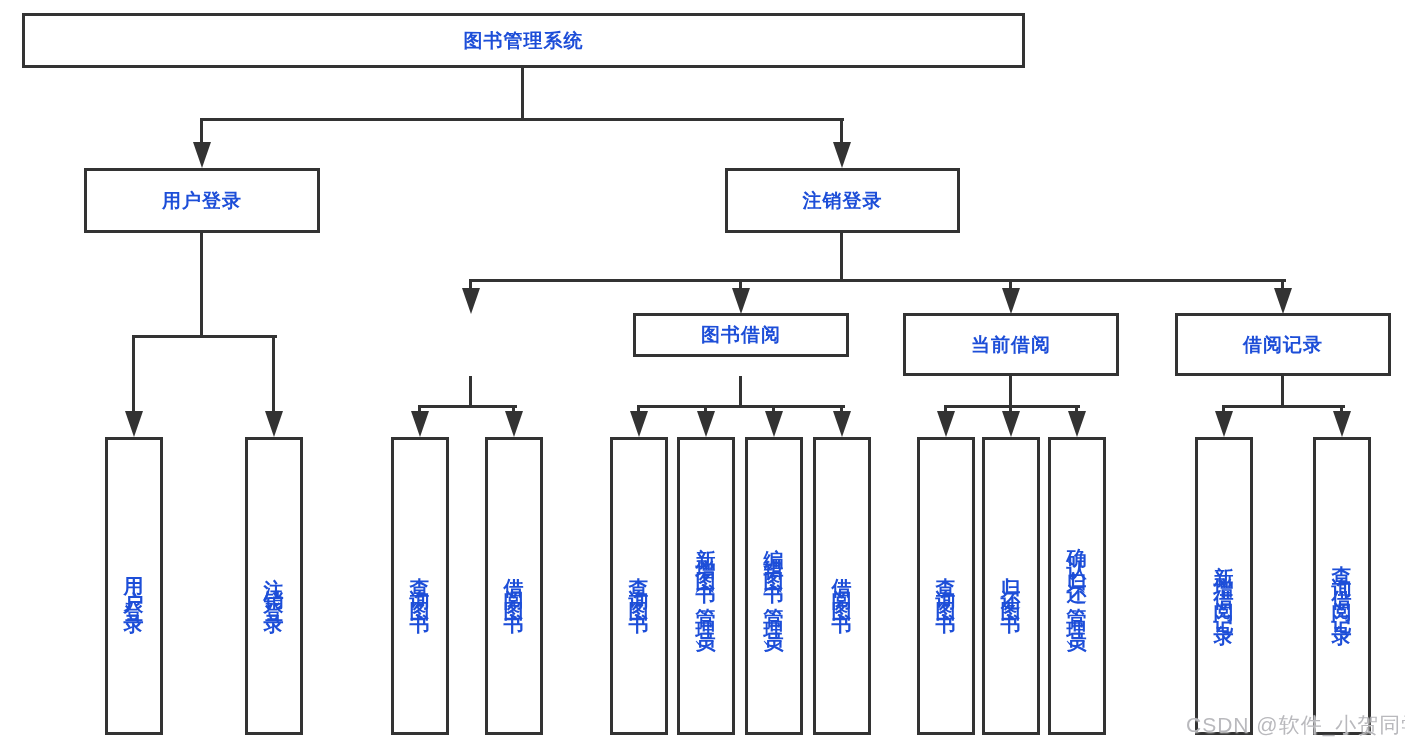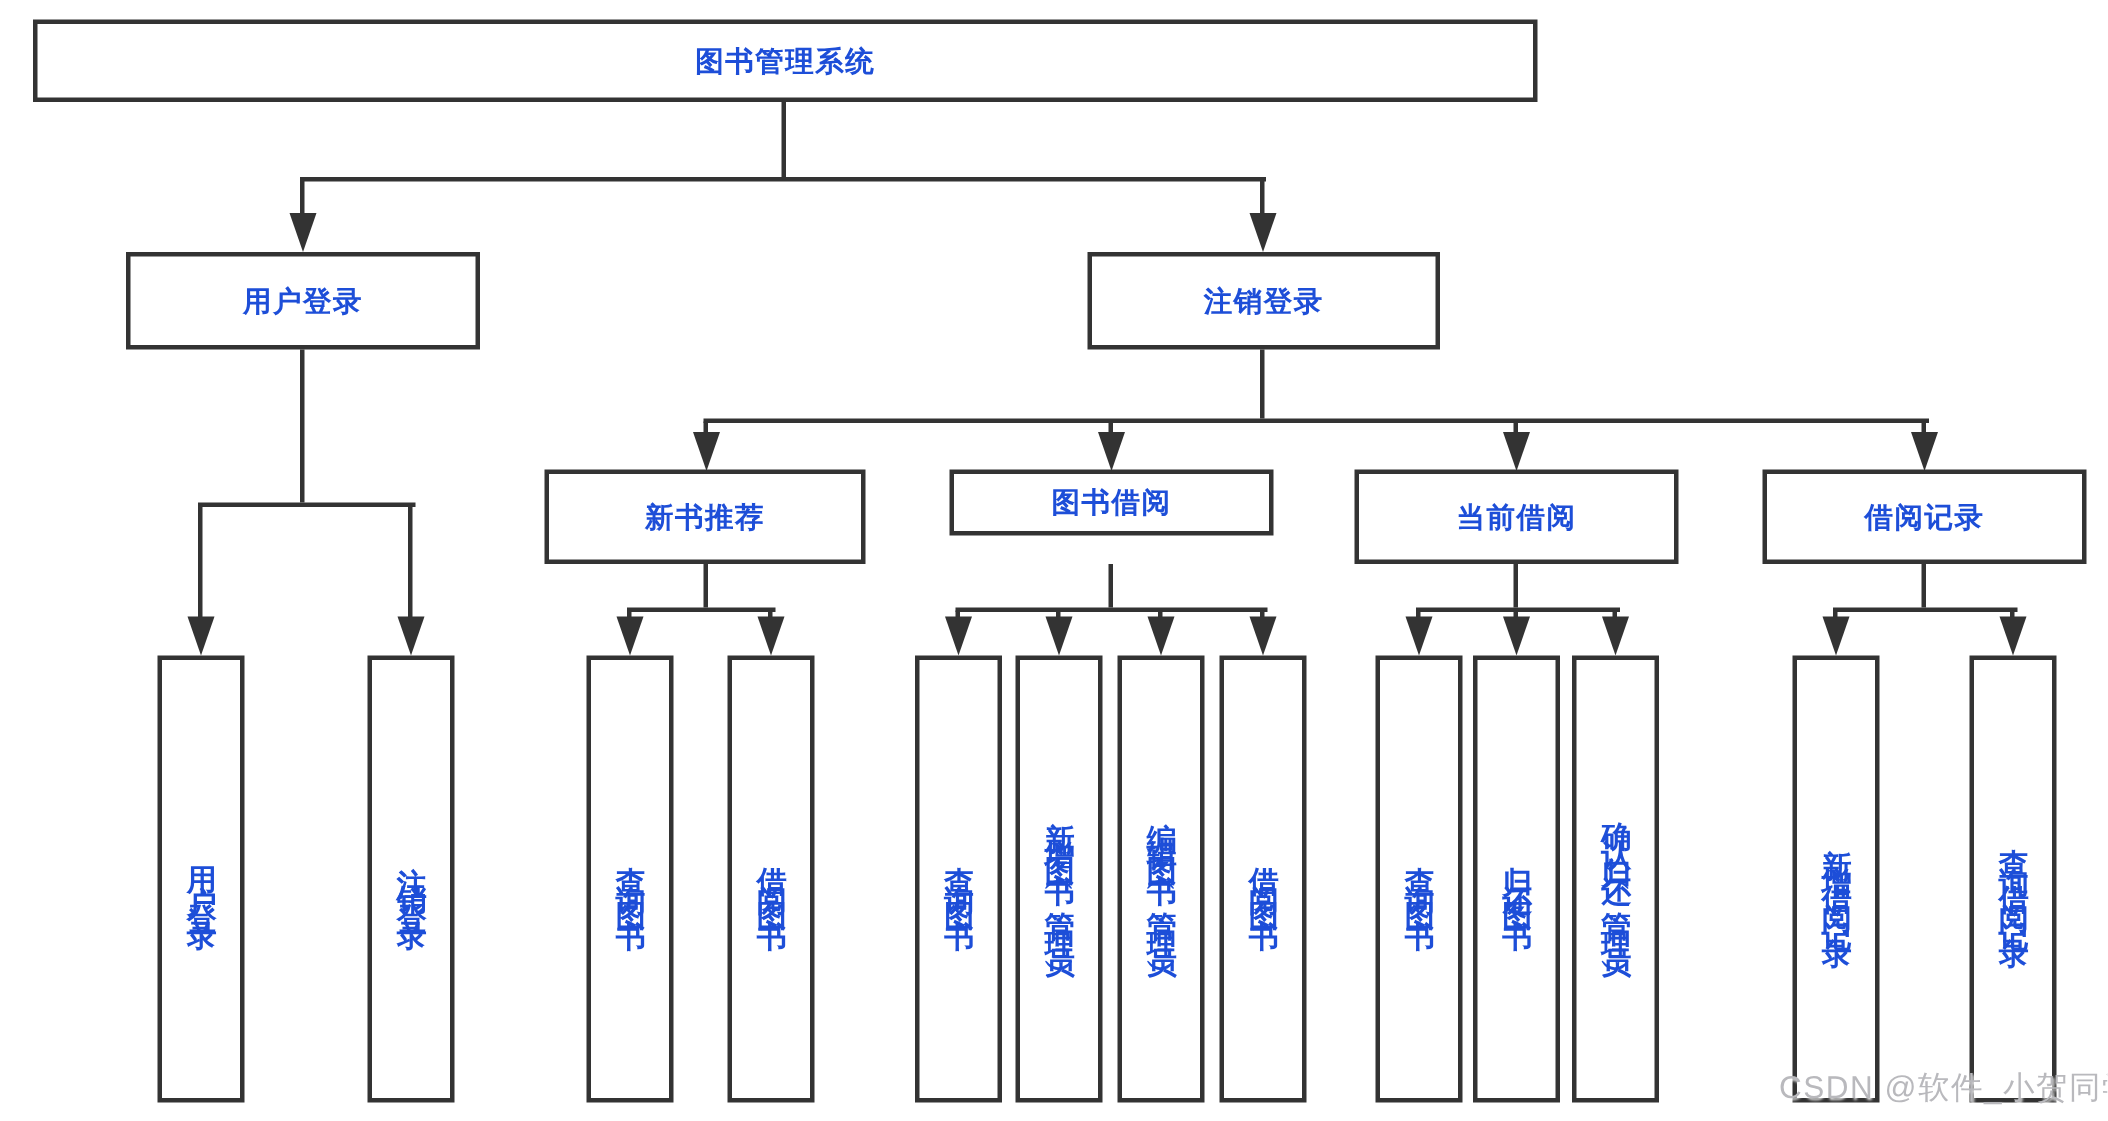--- a/index.html
+++ b/index.html
@@ -64,21 +64,20 @@
 </head>
 <body>
 
 <div class="canvas">
 
   <div class="node hbox" style="left:22px; top:13px; width:1003px; height:55px;">图书管理系统</div>
 
   <div class="node hbox" style="left:84px; top:168px; width:236px; height:65px;">用户登录</div>
   <div class="node hbox" style="left:725px; top:168px; width:235px; height:65px;">注销登录</div>
 
-  <div class="node hbox" style="left:363px; top:313px; width:214px; height:63px;">新书推荐</div>
   <div class="node hbox" style="left:633px; top:313px; width:216px; height:44px;">图书借阅</div>
   <div class="node hbox" style="left:903px; top:313px; width:216px; height:63px;">当前借阅</div>
   <div class="node hbox" style="left:1175px; top:313px; width:216px; height:63px;text-align:center;">借阅记录</div>
 
   <div class="node vbox" style="left:105px; top:437px; width:58px; height:298px;">用户登录</div>
   <div class="node vbox" style="left:245px; top:437px; width:58px; height:298px;">注销登录</div>
 
   <div class="node vbox" style="left:391px; top:437px; width:58px; height:298px;">查询图书</div>
   <div class="node vbox" style="left:485px; top:437px; width:58px; height:298px;">借阅图书</div>
 

